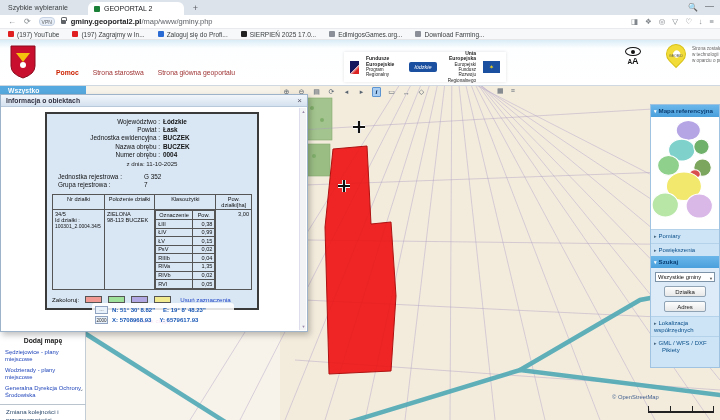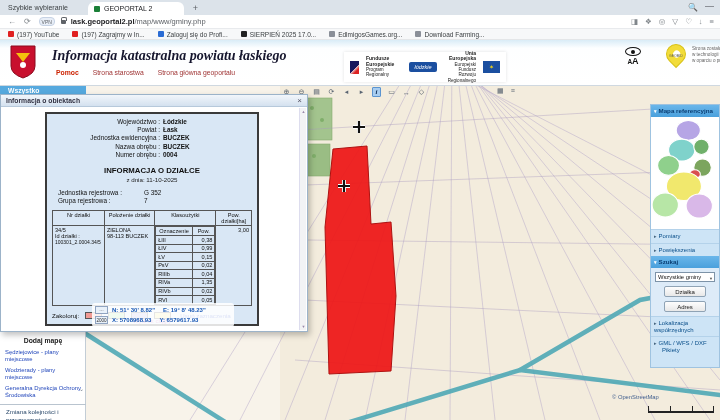--- a/index.html
+++ b/index.html
@@ -131,21 +131,21 @@
   <span id="new-tab-btn">+</span>
   <span id="tab-search">🔍</span>
   <span id="tab-min">—</span>
 </div>
 
 <div id="addressbar">
   <span class="nav-ic">←</span>
   <span class="nav-ic">⟳</span>
   <span id="site-badge">VPN</span>
   <span class="lock"></span>
-  <span id="url"><b>lask.geoportal2.pl</b><span>/map/www/gminy.php</span></span>
+  <span id="url"><b>gminy.geoportal2.pl</b><span>/map/www/gminy.php</span></span>
   <span id="addr-icons">
     <span>◨</span>
     <span>❖</span>
     <span>◎</span>
     <span>▽</span>
     <span>♡</span>
     <span>↓</span>
     <span>≡</span>
   </span>
 </div>
@@ -176,21 +176,20 @@
       <span class="lbl">Download Farming...</span>
     </span>
 </div>
 
 <div id="siteheader">
   <svg id="crest" width="26" height="34" viewBox="0 0 26 34">
     <path d="M1,1 h24 v20 q0,8 -12,12 q-12,-4 -12,-12 z" fill="#c8102e" stroke="#8a0a1f" stroke-width="1"></path>
     <path d="M6,8 l7,9 l7,-9 z" fill="#f4c20d"></path>
     <circle cx="13" cy="20" r="3" fill="#fff"></circle>
   </svg>
-  <div id="page-title">Informacja katastralna powiatu łaskiego</div>
   <div id="header-links">
     <span class="hl first">Pomoc</span>
     <span class="hl">Strona starostwa</span>
     <span class="hl">Strona główna geoportalu</span>
   </div>
   <div id="eu-box">
     <span id="fe-flag"></span>
     <span class="eu-txt"><b>Fundusze Europejskie</b><span>Program Regionalny</span></span>
     <span id="lodzkie-badge">łódzkie</span>
     <span class="eu-txt" style="text-align:right;"><b>Unia Europejska</b><span>Europejski Fundusz</span><br><span>Rozwoju Regionalnego</span></span>
@@ -332,21 +331,20 @@
       </div>
     <div class="info-row">
         <span class="l">Nazwa obrębu :</span>
         <span class="v">BUCZEK</span>
       </div>
     <div class="info-row">
         <span class="l">Numer obrębu :</span>
         <span class="v">0004</span>
       </div>
 
-    <div id="sec-title">INFORMACJA O DZIAŁCE</div>
     <div id="sec-date">z dnia: 11-10-2025</div>
 
     <div id="reg-block">
       <div class="reg-row">
           <span class="l">Jednostka rejestrowa :</span>
           <span class="v">G 352</span>
         </div>
       <div class="reg-row">
           <span class="l">Grupa rejestrowa :</span>
           <span class="v">7</span>

